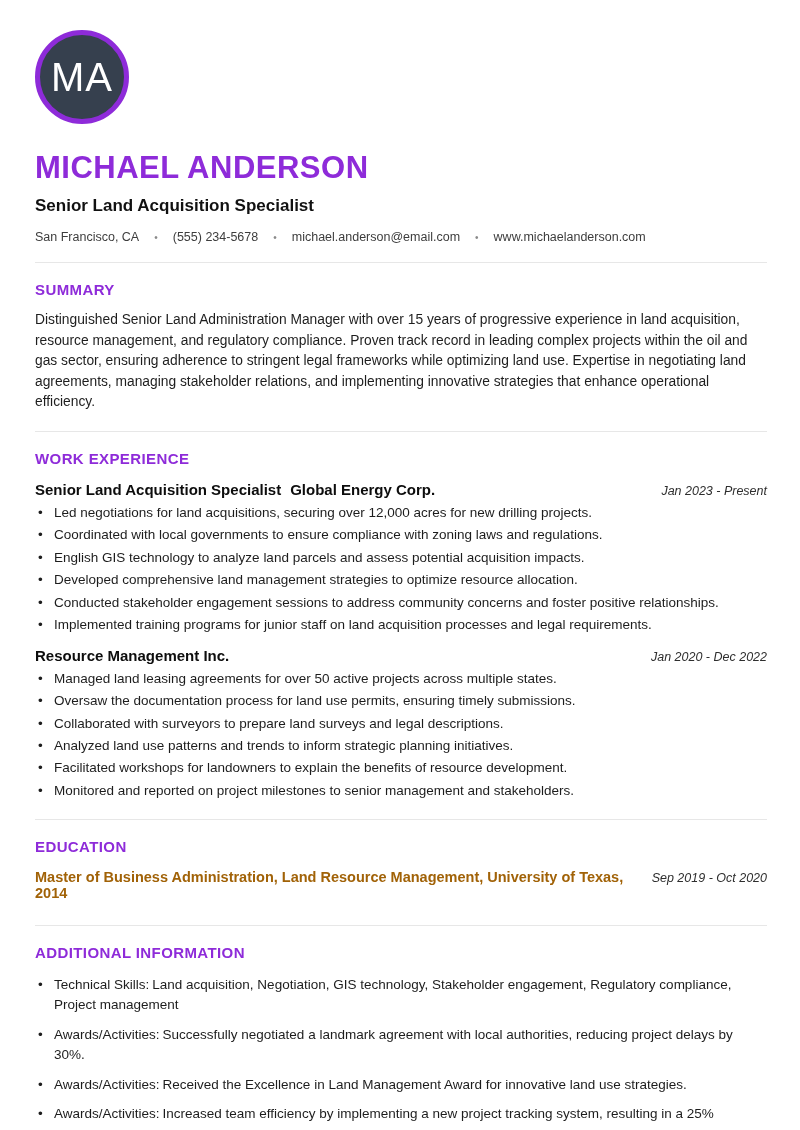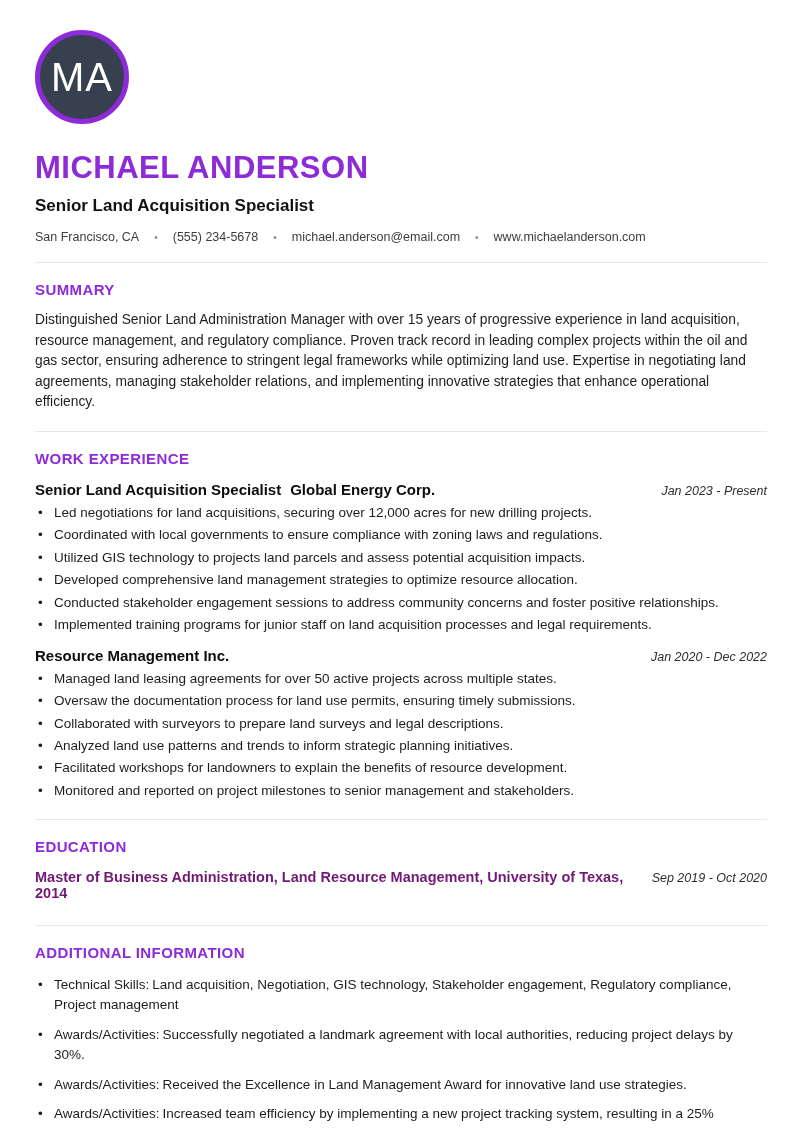--- a/index.html
+++ b/index.html
@@ -61,21 +61,21 @@
     margin-bottom: 5.4px;
   }
   ul.bullets li::before {
     content: "•";
     position: absolute; left: 3px; top: 0;
     color: #1d1d1d;
   }
 
   
   .edu-row { display: flex; justify-content: space-between; align-items: baseline; margin: 14px 0 24px 0; }
-  .degree { font-size: 14.5px; font-weight: 700; color: #701a75; padding-right: 14px; }
+  .degree { font-size: 14.5px; font-weight: 700; color: #a16207; padding-right: 14px; }
 
   
   ul.info-list { list-style: none; margin-top: 14px; }
   ul.info-list li {
     position: relative;
     padding-left: 19px;
     font-size: 13.5px; line-height: 20.5px;
     margin-bottom: 9px;
     color: #1d1d1d;
   }
@@ -129,21 +129,21 @@
       <div class="job-header">
         <div class="job-titles">
           <span>Senior Land Acquisition Specialist</span>
           <span>Global Energy Corp.</span>
         </div>
         <span class="dates">Jan 2023 - Present</span>
       </div>
       <ul class="bullets">
         <li>Led negotiations for land acquisitions, securing over 12,000 acres for new drilling projects.</li>
         <li>Coordinated with local governments to ensure compliance with zoning laws and regulations.</li>
-        <li>Utilized GIS technology to projects land parcels and assess potential acquisition impacts.</li>
+        <li>English GIS technology to analyze land parcels and assess potential acquisition impacts.</li>
         <li>Developed comprehensive land management strategies to optimize resource allocation.</li>
         <li>Conducted stakeholder engagement sessions to address community concerns and foster positive relationships.</li>
         <li>Implemented training programs for junior staff on land acquisition processes and legal requirements.</li>
       </ul>
     </div>
 
     <div class="job">
       <div class="job-header">
         <div class="job-titles">
           <span>Resource Management Inc.</span>

